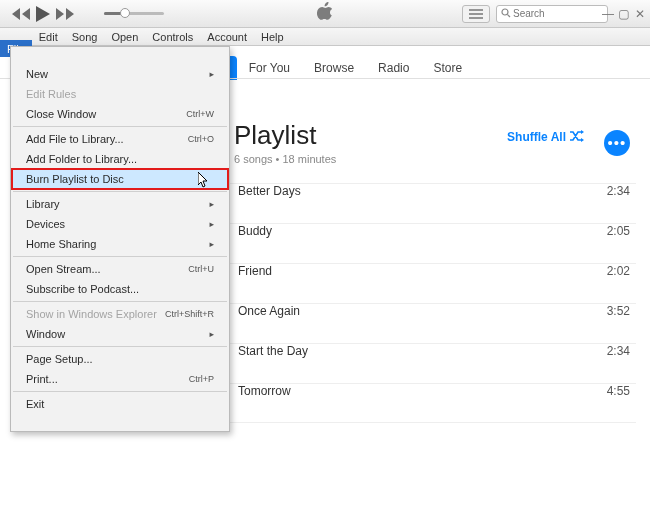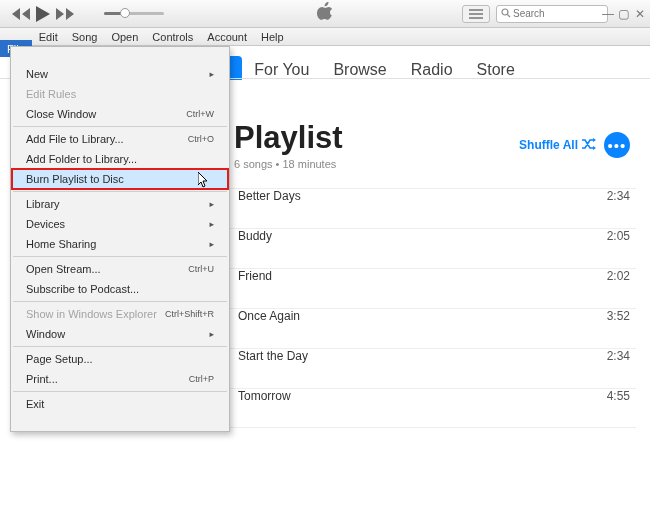--- a/index.html
+++ b/index.html
@@ -31,31 +31,31 @@
   .dropdown { position: absolute; top: 46px; left: 10px; width: 220px; background: #f2f2f2; border: 1px solid #bababa; box-shadow: 2px 3px 6px rgba(0,0,0,0.25); z-index: 50; font-size: 11px; color: #2b2b2b; padding: 17px 1px; }
   .menu-row { display: flex; align-items: center; justify-content: space-between; height: 20px; padding: 0 14px; position: relative; }
   .menu-row.highlight { background: #cde8ff; }
   .menu-row.highlight.boxed { outline: 2px solid #e21b1b; outline-offset: -1px; }
   .menu-row .sub { color: #555; font-size: 9px; }
   .menu-row.disabled { color: #a4a4a4; }
   .menu-sep { height: 1px; background: #cfcfcf; margin: 2px 1px; }
   .cursor { position: absolute; right: 18px; top: 3px; font-size: 12px; color: #000; }
 
   
-  .tabs { position: absolute; top: 56px; left: 200px; display: flex; gap: 0; font-size: 16px; color: #444; }
+  .tabs { position: absolute; top: 56px; left: 200px; display: flex; gap: 0; font-size: 12px; color: #444; }
   .tabs .tab { padding: 5px 12px; border-radius: 4px 4px 0 0; }
   .tabs .tab.active { background: #0a84ff; color: #fff; padding-left: 8px; }
   .tabs-line { position: absolute; top: 78px; left: 0; right: 0; height: 1px; background: #e0e0e0; }
 
   
   .main { position: absolute; top: 80px; left: 0; right: 0; bottom: 0; background: #fff; padding: 0 14px; }
   .playlist-header { display: flex; align-items: center; justify-content: space-between; padding: 40px 0 18px 220px; }
-  .pl-title { font-size: 31px; font-weight: 700; color: #222; }
+  .pl-title { font-size: 26px; font-weight: 400; color: #222; }
   .pl-sub { font-size: 11px; color: #888; margin-top: 2px; }
-  .pl-actions { display: flex; align-items: center; gap: 8px; margin-right: 6px; }
+  .pl-actions { display: flex; align-items: flex-start; gap: 20px; margin-right: 6px; }
   .shuffle { font-size: 12px; color: #0a84ff; font-weight: 600; display: flex; align-items: center; gap: 4px; }
   .ellips { width: 26px; height: 26px; background: #0a84ff; border-radius: 50%; display: flex; align-items: center; justify-content: center; color: #fff; font-size: 15px; letter-spacing: 1px; }
 
   .song-list { }
   .song-row { display: flex; align-items: flex-start; height: 40px; border-top: 1px solid #eee; font-size: 12px; color: #333; }
   .song-row:last-child { border-bottom: 1px solid #eee; }
   .song-art { width: 28px; height: 28px; background: #e8e8e8; border-radius: 2px; margin-left: 180px; margin-right: 16px; display: flex; align-items: center; justify-content: center; color: #c6c6c6; font-size: 14px; }
   .song-title { flex: 1; }
   .song-dur { width: 50px; text-align: right; padding-right: 6px; color: #555; }
 </style>

